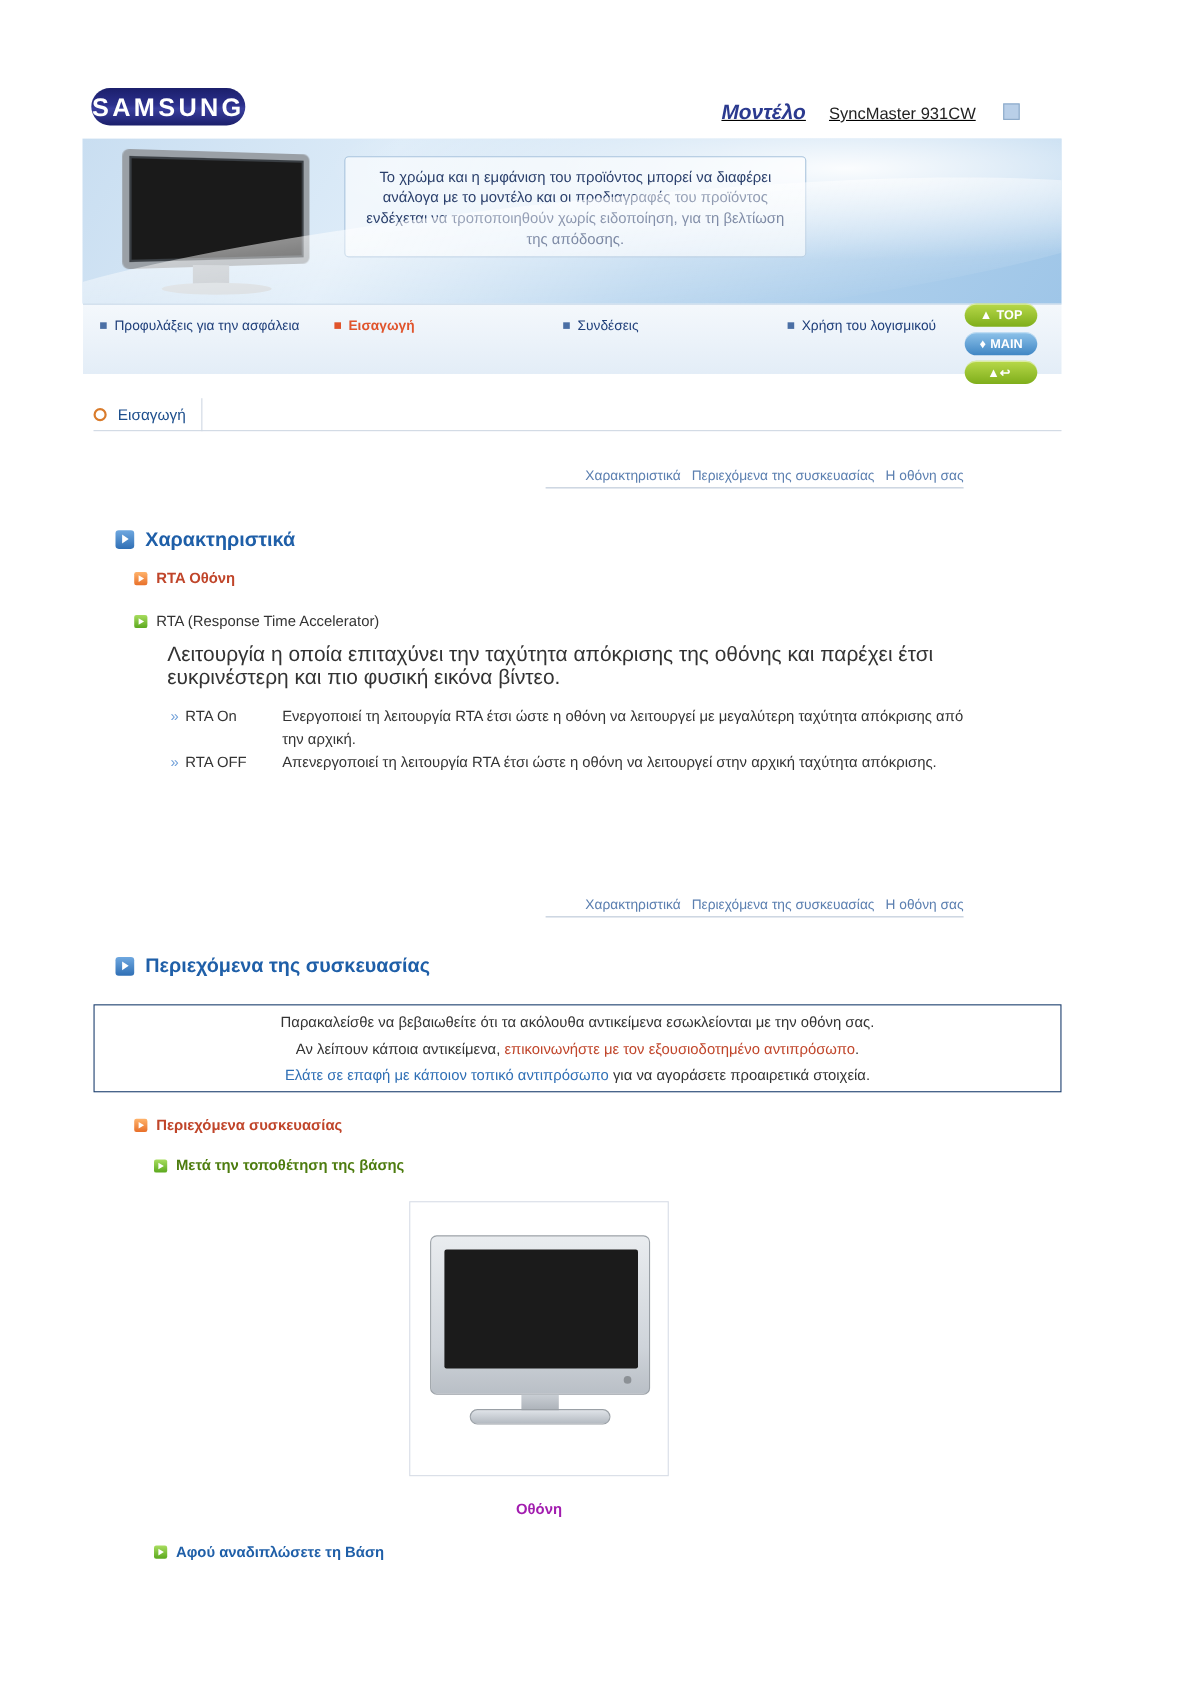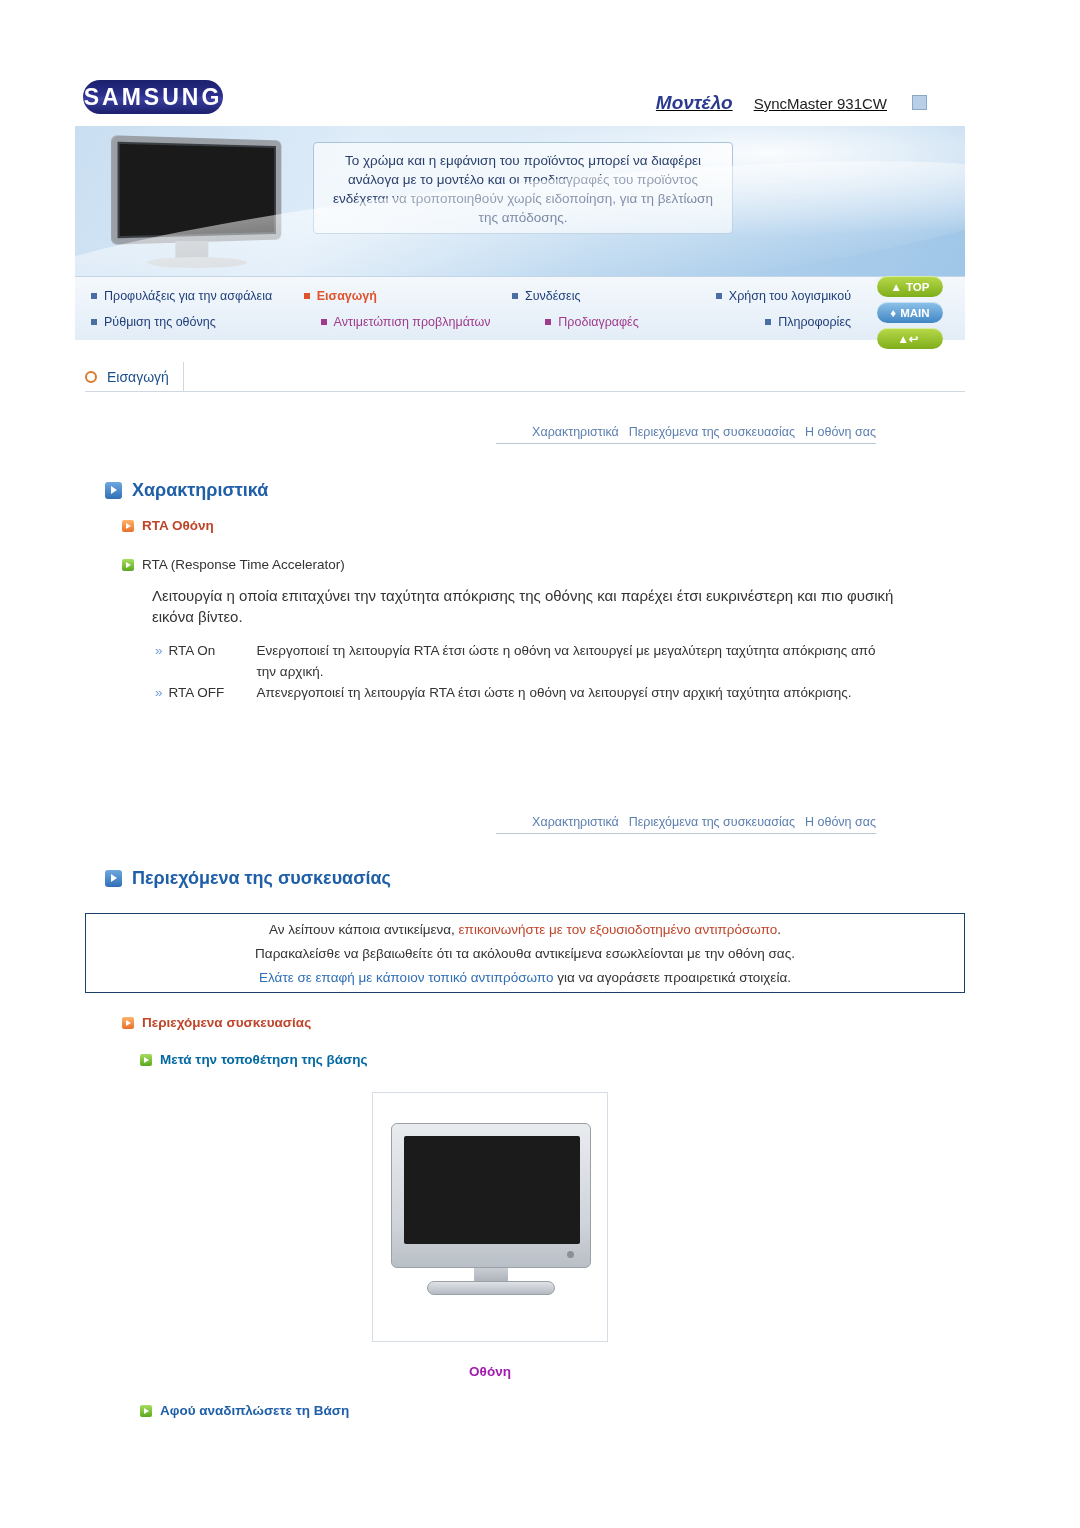--- a/index.html
+++ b/index.html
@@ -256,21 +256,21 @@
   .sq-green:after{
     content:"";
     position:absolute; left:4px; top:3px;
     border-left:5px solid #fff;
     border-top:3px solid transparent;
     border-bottom:3px solid transparent;
   }
 
   .body-text {
     position:absolute;
-    font-size: 15px;
+    font-size: 19px;
     color: #333;
     line-height: 21px;
   }
   .sub-line {
     position:absolute;
     display:flex; align-items:center; gap:8px;
     font-size: 13.5px;
     color: #333;
   }
 
@@ -390,38 +390,20 @@
         </div>
         <div class="nav-item" style="width:200px">
           <span class="sq"></span>
           <span>Συνδέσεις</span>
         </div>
         <div class="nav-item">
           <span class="sq"></span>
           <span>Χρήση του λογισμικού</span>
         </div>
       </div>
-      <div class="nav-row r2">
-        <div class="nav-item" style="width:210px">
-          <span class="sq"></span>
-          <span>Ρύθμιση της οθόνης</span>
-        </div>
-        <div class="nav-item mag" style="width:205px">
-          <span class="sq"></span>
-          <span>Αντιμετώπιση προβλημάτων</span>
-        </div>
-        <div class="nav-item mag" style="width:200px">
-          <span class="sq"></span>
-          <span>Προδιαγραφές</span>
-        </div>
-        <div class="nav-item">
-          <span class="sq"></span>
-          <span>Πληροφορίες</span>
-        </div>
-      </div>
     </div>
 
     <div class="side-btns">
       <div class="side-btn sb-top">
         <span>▲</span>
         <span>TOP</span>
       </div>
       <div class="side-btn sb-main">
         <span>♦</span>
         <span>MAIN</span>
@@ -478,35 +460,35 @@
     <span class="c">Περιεχόμενα της συσκευασίας</span>
     <span class="c">Η οθόνη σας</span>
   </div>
 
   <div class="h1" style="left:105px; top:868px;">
     <span class="h1-icon"></span>
     <span>Περιεχόμενα της συσκευασίας</span>
   </div>
 
   <div class="notice-box">
+    <div>Παρακαλείσθε να βεβαιωθείτε ότι τα ακόλουθα αντικείμενα εσωκλείονται με την οθόνη σας.</div>
     <div>
       <span>Αν λείπουν κάποια αντικείμενα, </span><span class="lnk">επικοινωνήστε με τον εξουσιοδοτημένο αντιπρόσωπο</span><span>.</span>
     </div>
-    <div>Παρακαλείσθε να βεβαιωθείτε ότι τα ακόλουθα αντικείμενα εσωκλείονται με την οθόνη σας.</div>
     <div>
       <span class="lnk2">Ελάτε σε επαφή με κάποιον τοπικό αντιπρόσωπο</span><span> για να αγοράσετε προαιρετικά στοιχεία.</span>
     </div>
   </div>
 
   <div class="h2" style="left:122px; top:1015px;">
     <span class="sq-orange"></span>
     <span>Περιεχόμενα συσκευασίας</span>
   </div>
 
-  <div class="h2" style="left:140px; top:1052px; color:#0369a1;">
+  <div class="h2" style="left:140px; top:1052px; color:#4d7c0f;">
     <span class="sq-green"></span>
     <span>Μετά την τοποθέτηση της βάσης</span>
   </div>
 
   <div class="fig-box">
     <div class="fig-monitor">
       <div class="fm-frame">
         <div class="fm-screen"></div>
         <div class="fm-led"></div>
       </div>

